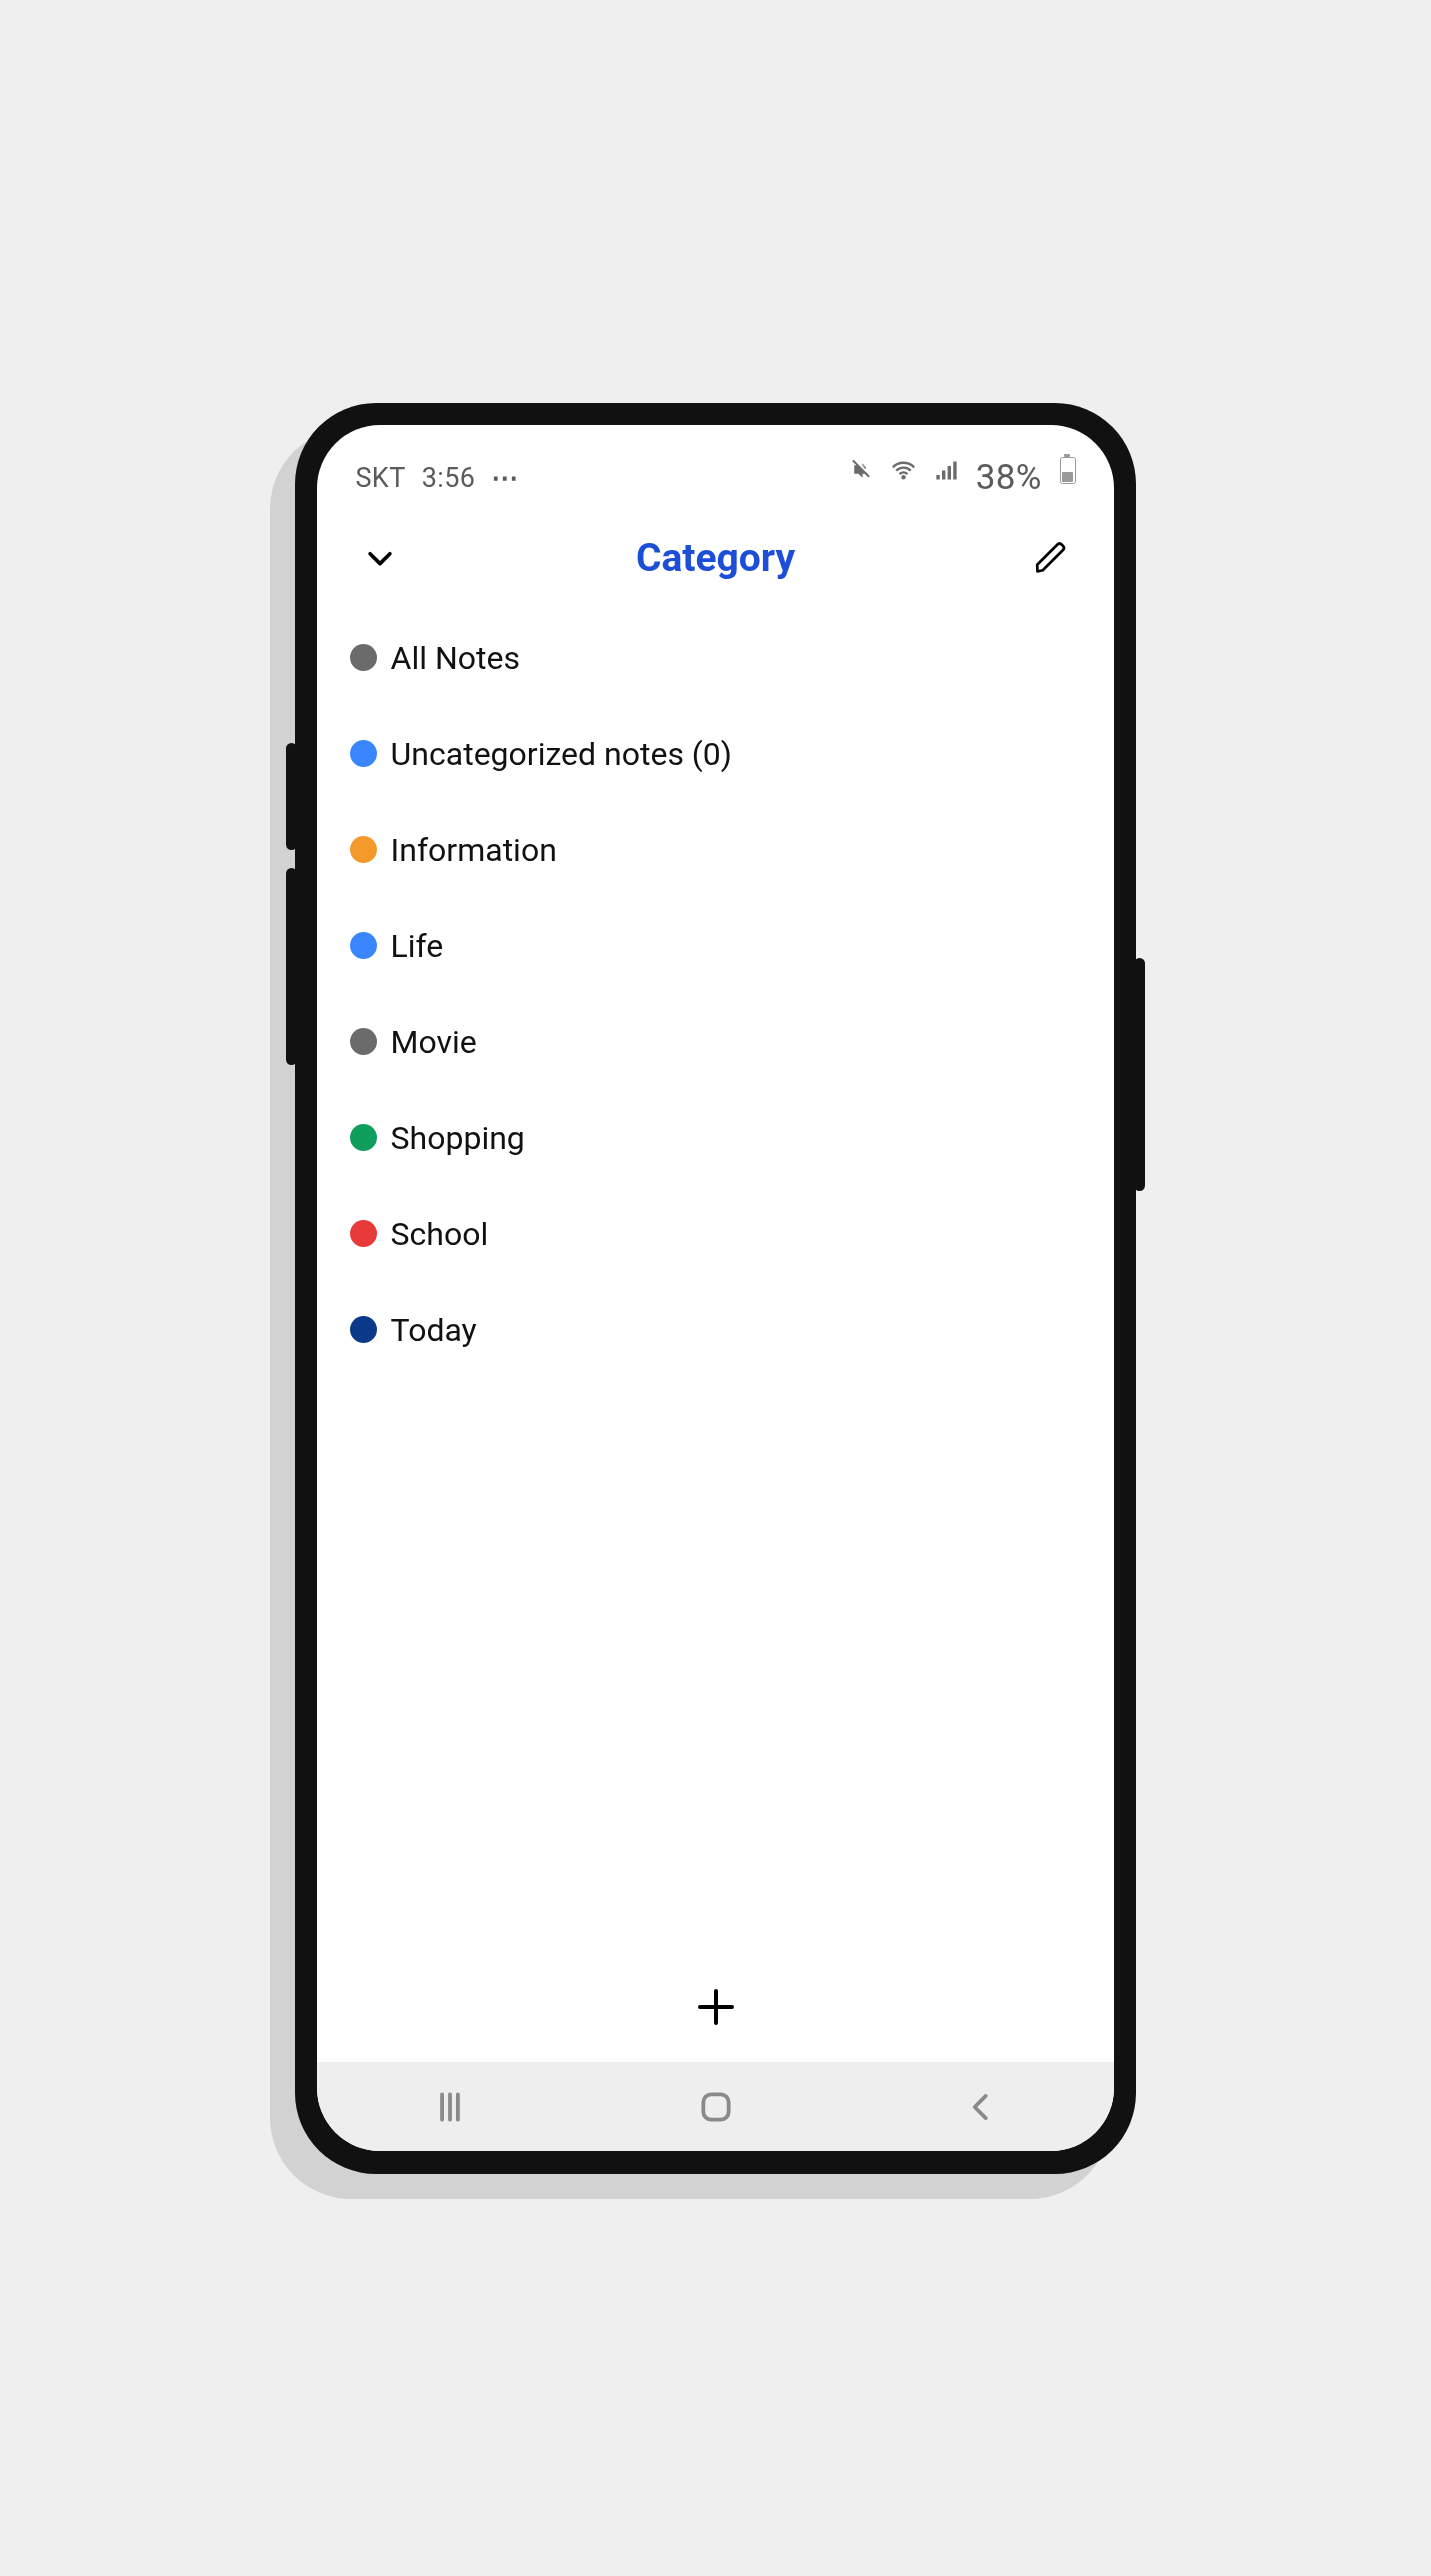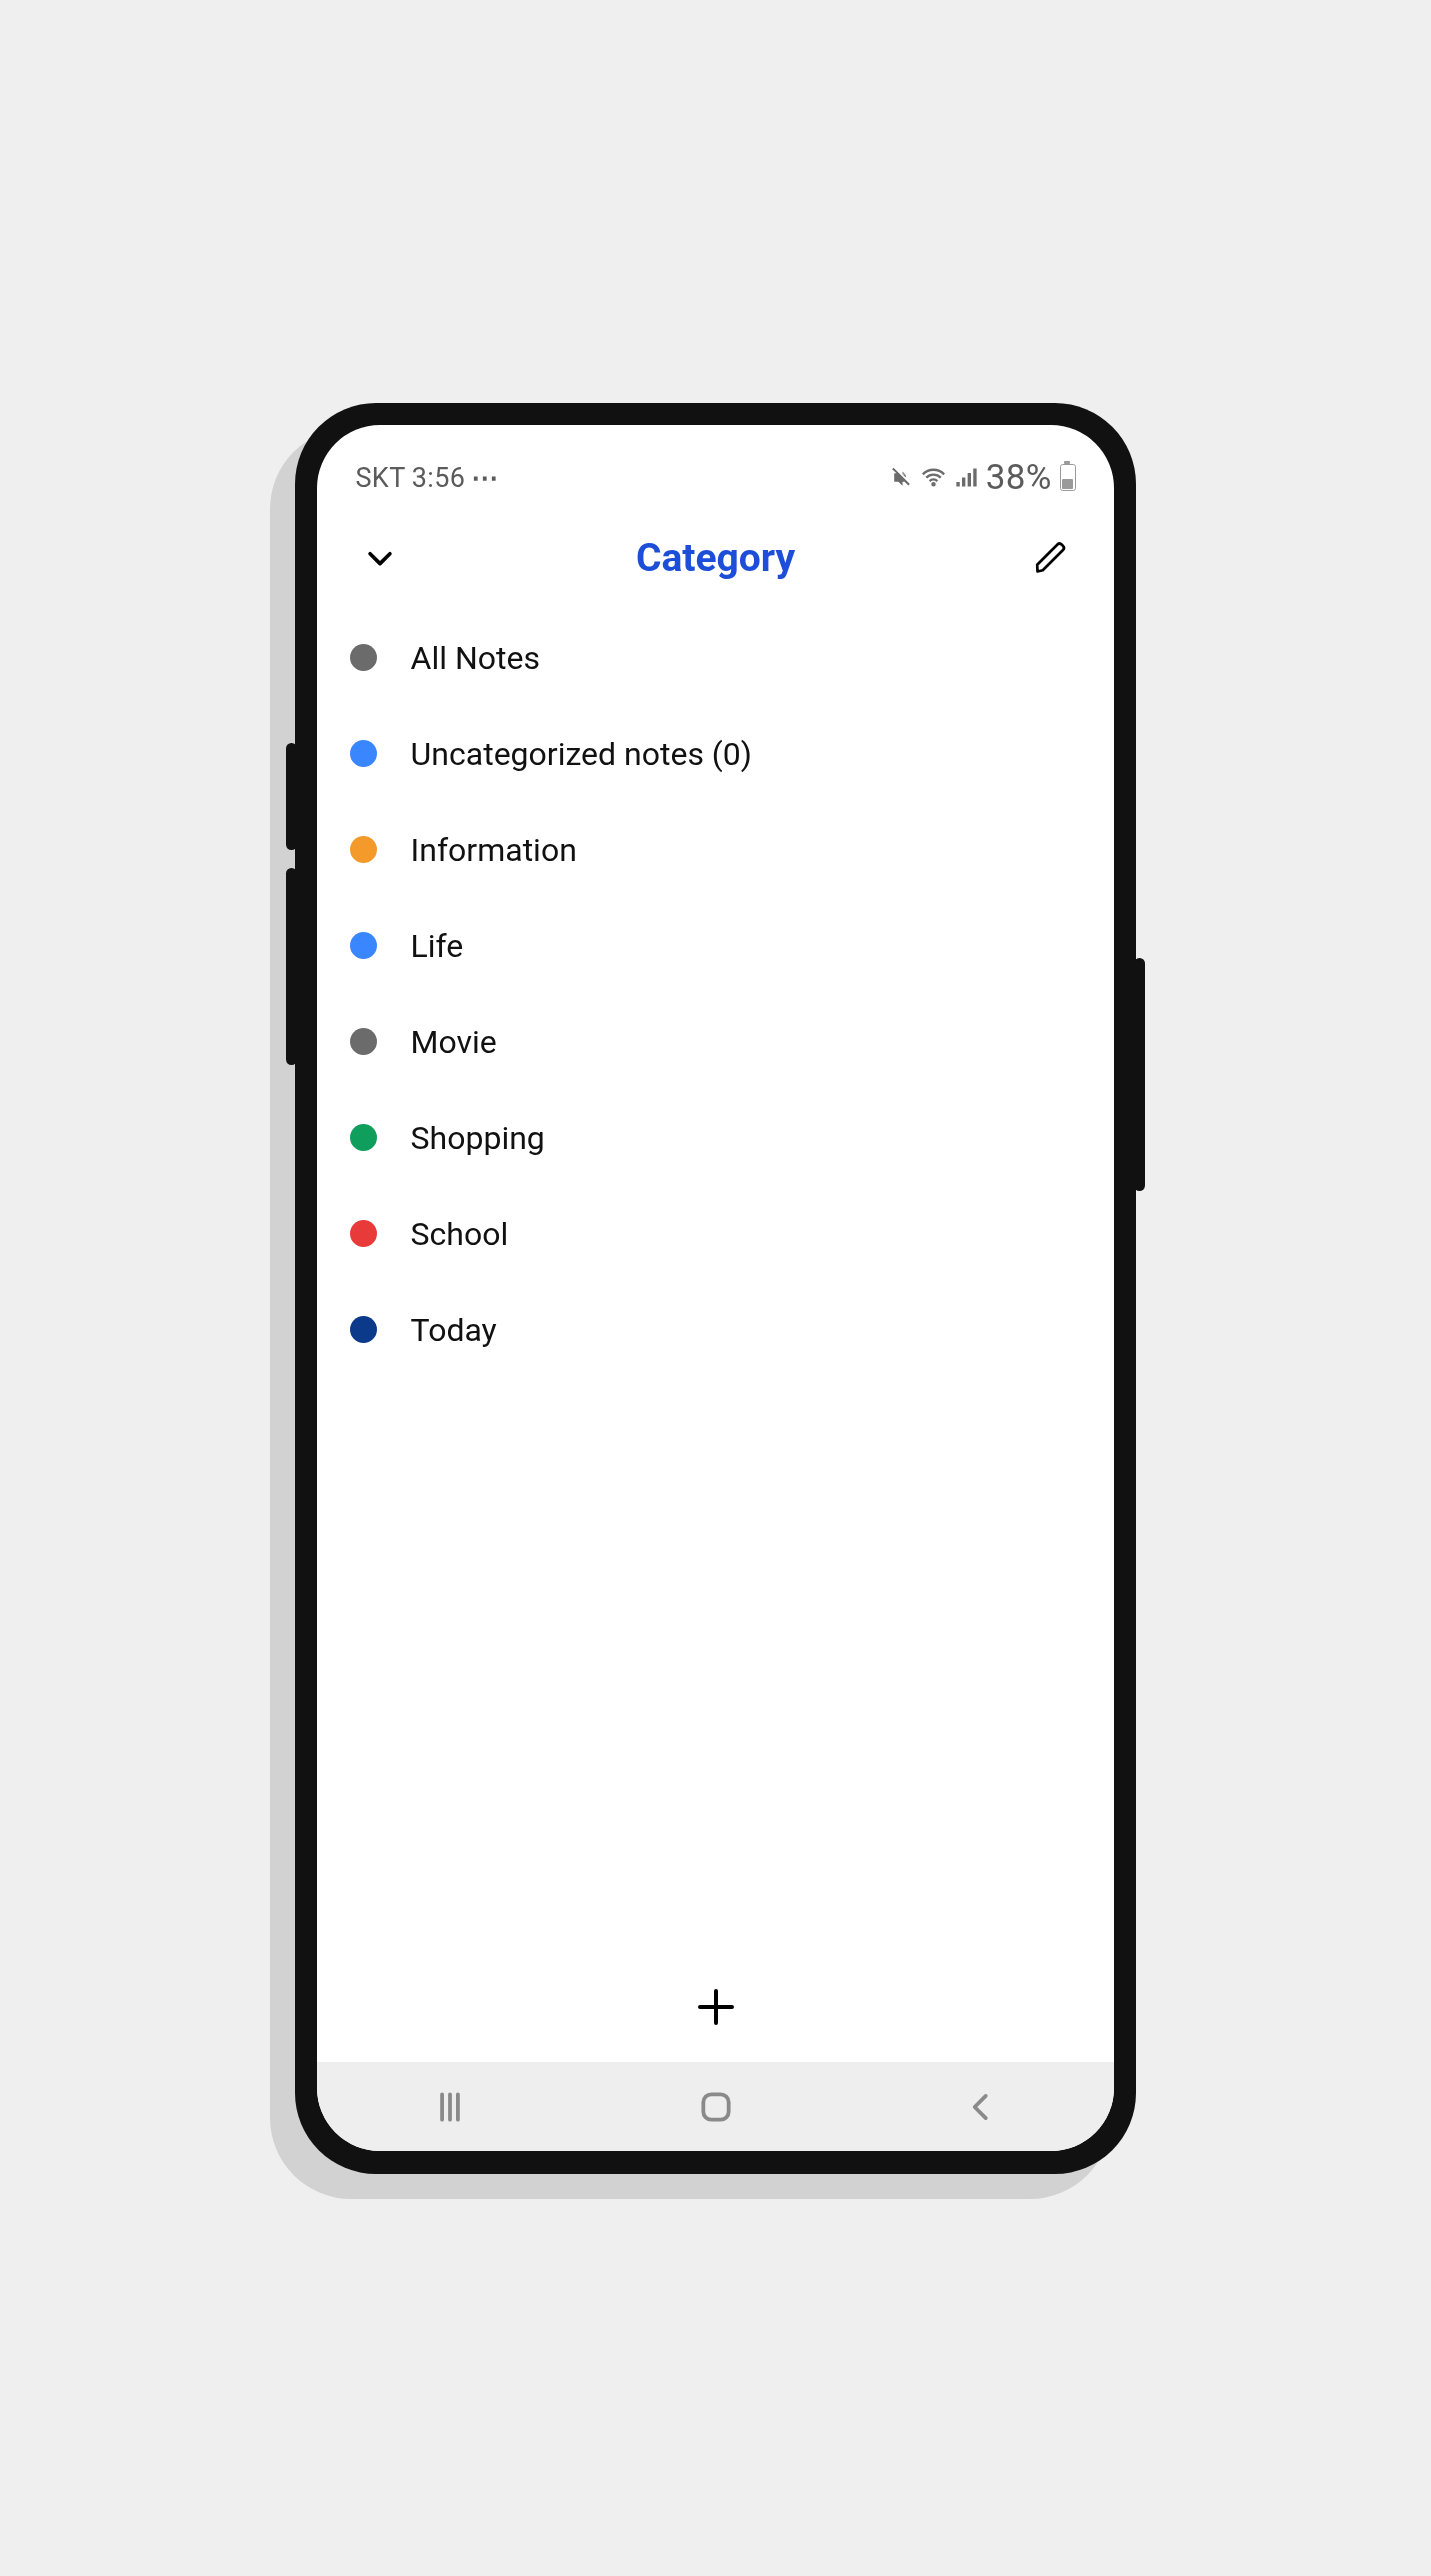--- a/index.html
+++ b/index.html
@@ -52,21 +52,21 @@
   .status-bar {
     height: 81px;
     padding: 25px 38px 0 38px;
     display: flex;
     align-items: center;
     justify-content: space-between;
     font-size: 27px;
     color: #5b5b5b;
     letter-spacing: 0.4px;
   }
-  .status-left, .status-right { display:flex; align-items:center; gap:6px; }
+  .status-left, .status-right { display:flex; gap:16px; }
   .dots { letter-spacing: 1.8px; font-weight:bold; }
   .status-right svg { display:block; }
   .battery-pct { font-size: 35px; color:#5b5b5b; }
   .battery-icon {
     width: 16px; height: 27px; border:1.8px solid #9a9a9a; border-radius:2.7px;
     position:relative; display:inline-block; margin-left:1.8px;
   }
   .battery-icon::before { content:""; position:absolute; top:-4.5px; left:3.6px; width:5.4px; height:2.7px; background:#9a9a9a; border-radius:0.9px;}
   .battery-icon::after  { content:""; position:absolute; bottom:1.8px; left:1.8px; right:1.8px; height:38%; background:#9a9a9a; border-radius:0.9px;}
 
@@ -88,21 +88,21 @@
 
   
   .category-list {
     flex:1;
     overflow-y:auto;
     padding: 9px 19.7px 0 19.7px;
   }
   .cat-item {
     display:flex;
     align-items:center;
-    gap: 34px;
+    gap: 14px;
     padding: 29px 12.5px;
   }
   .dot {
     width: 27px; height:27px; border-radius:50%;
     flex-shrink:0;
   }
   .cat-label {
     font-size: 32px;
     color:#111;
   }

